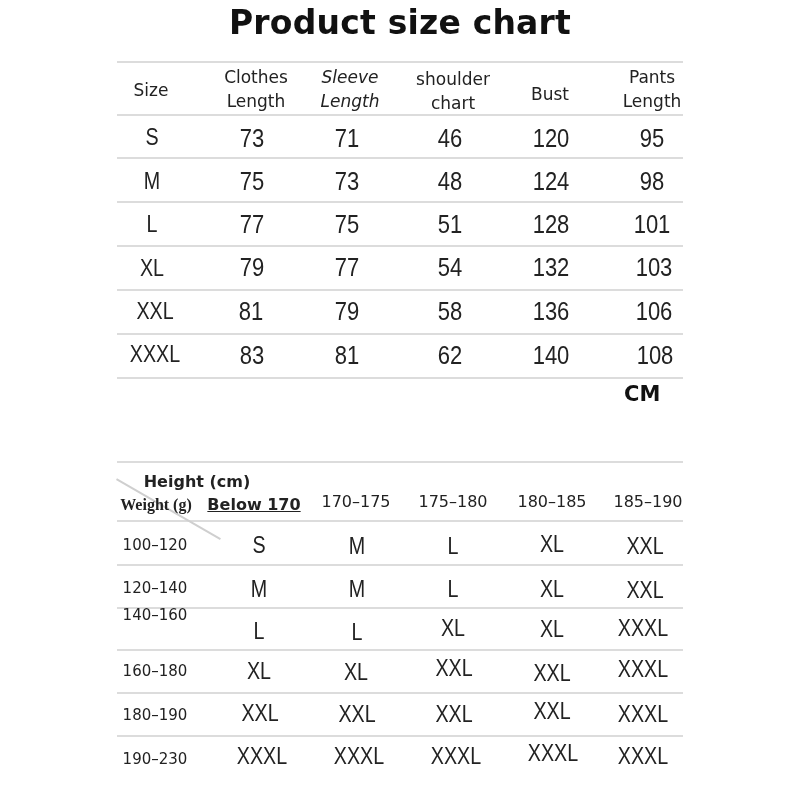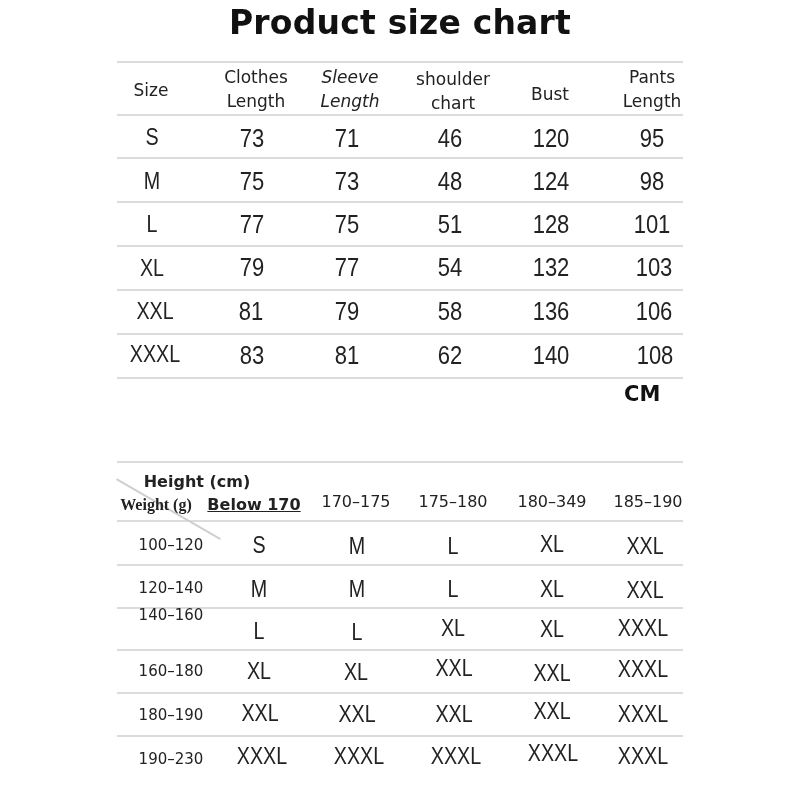--- a/index.html
+++ b/index.html
@@ -6,21 +6,21 @@
   body{width:800px;height:800px;position:relative;overflow:hidden;font-family:"Liberation Sans","DejaVu Sans",sans-serif;color:#1a1a1a;}
   .title{position:absolute;left:0;top:0;width:800px;text-align:center;font-family:"DejaVu Sans",sans-serif;font-weight:bold;font-size:33px;line-height:46px;color:#111;letter-spacing:0.2px;}
   .hline{position:absolute;height:2px;background:#dcdcdc;}
   .cell{position:absolute;text-align:center;transform:translateX(-50%);white-space:nowrap;}
   .hdr{font-family:"DejaVu Sans",sans-serif;font-size:17px;line-height:24px;color:#222;}
   .num{font-family:"Liberation Sans",sans-serif;font-size:25px;line-height:30px;color:#222;transform:translateX(-50%) scaleX(0.88);}
   .sz{font-family:"Liberation Sans",sans-serif;font-size:24px;line-height:30px;color:#222;transform:translateX(-50%) scaleX(0.82);}
   .unit{position:absolute;font-family:"DejaVu Sans",sans-serif;font-weight:bold;font-size:21px;color:#111;}
   .t2h{font-family:"DejaVu Sans",sans-serif;font-size:16px;line-height:22px;color:#222;}
   .t2hb{font-family:"DejaVu Sans",sans-serif;font-weight:bold;font-size:16px;line-height:22px;color:#222;}
-  .t2rowlbl{font-family:"DejaVu Sans",sans-serif;font-size:15px;line-height:22px;color:#222;margin-left:16px;}
+  .t2rowlbl{font-family:"DejaVu Sans",sans-serif;font-size:15px;line-height:22px;color:#222;}
   .diag{position:absolute;left:118px;top:460px;width:2px;height:130px;background:#cfcfcf;transform-origin:top left;transform:rotate(-58deg);}
 </style>
 </head>
 <body>
 
 <div class="title">Product size chart</div>
 
 <div>
   <div class="hline" style="left:117px;width:566px;top:61px;"></div>
   <div class="hline" style="left:117px;width:566px;top:114px;"></div>
@@ -112,21 +112,21 @@
   <div class="hline" style="left:117px;width:566px;top:735px;"></div>
 
   <div class="diag" style="left:116px;top:480px;height:120px;transform:rotate(-60deg);"></div>
 
   <div class="cell t2hb" style="left:197px;top:471px;">Height (cm)</div>
   <div class="cell t2hb" style="left:156px;top:494px;font-family:Liberation Serif, serif;">Weight (g)</div>
 
   <div class="cell t2hb" style="left:254px;top:494px;text-decoration:underline;">Below 170</div>
   <div class="cell t2h" style="left:356px;top:491px;">170–175</div>
   <div class="cell t2h" style="left:453px;top:491px;">175–180</div>
-  <div class="cell t2h" style="left:552px;top:491px;">180–349</div>
+  <div class="cell t2h" style="left:552px;top:491px;">180–185</div>
   <div class="cell t2h" style="left:648px;top:491px;">185–190</div>
 
   <div>
     <div class="cell t2rowlbl" style="left:155px;top:534px;">100–120</div>
     <div class="cell sz" style="left:259px;top:530px;">S</div>
     <div class="cell sz" style="left:357px;top:531px;">M</div>
     <div class="cell sz" style="left:453px;top:531px;">L</div>
     <div class="cell sz" style="left:552px;top:529px;">XL</div>
     <div class="cell sz" style="left:645px;top:531px;">XXL</div>
   </div>

